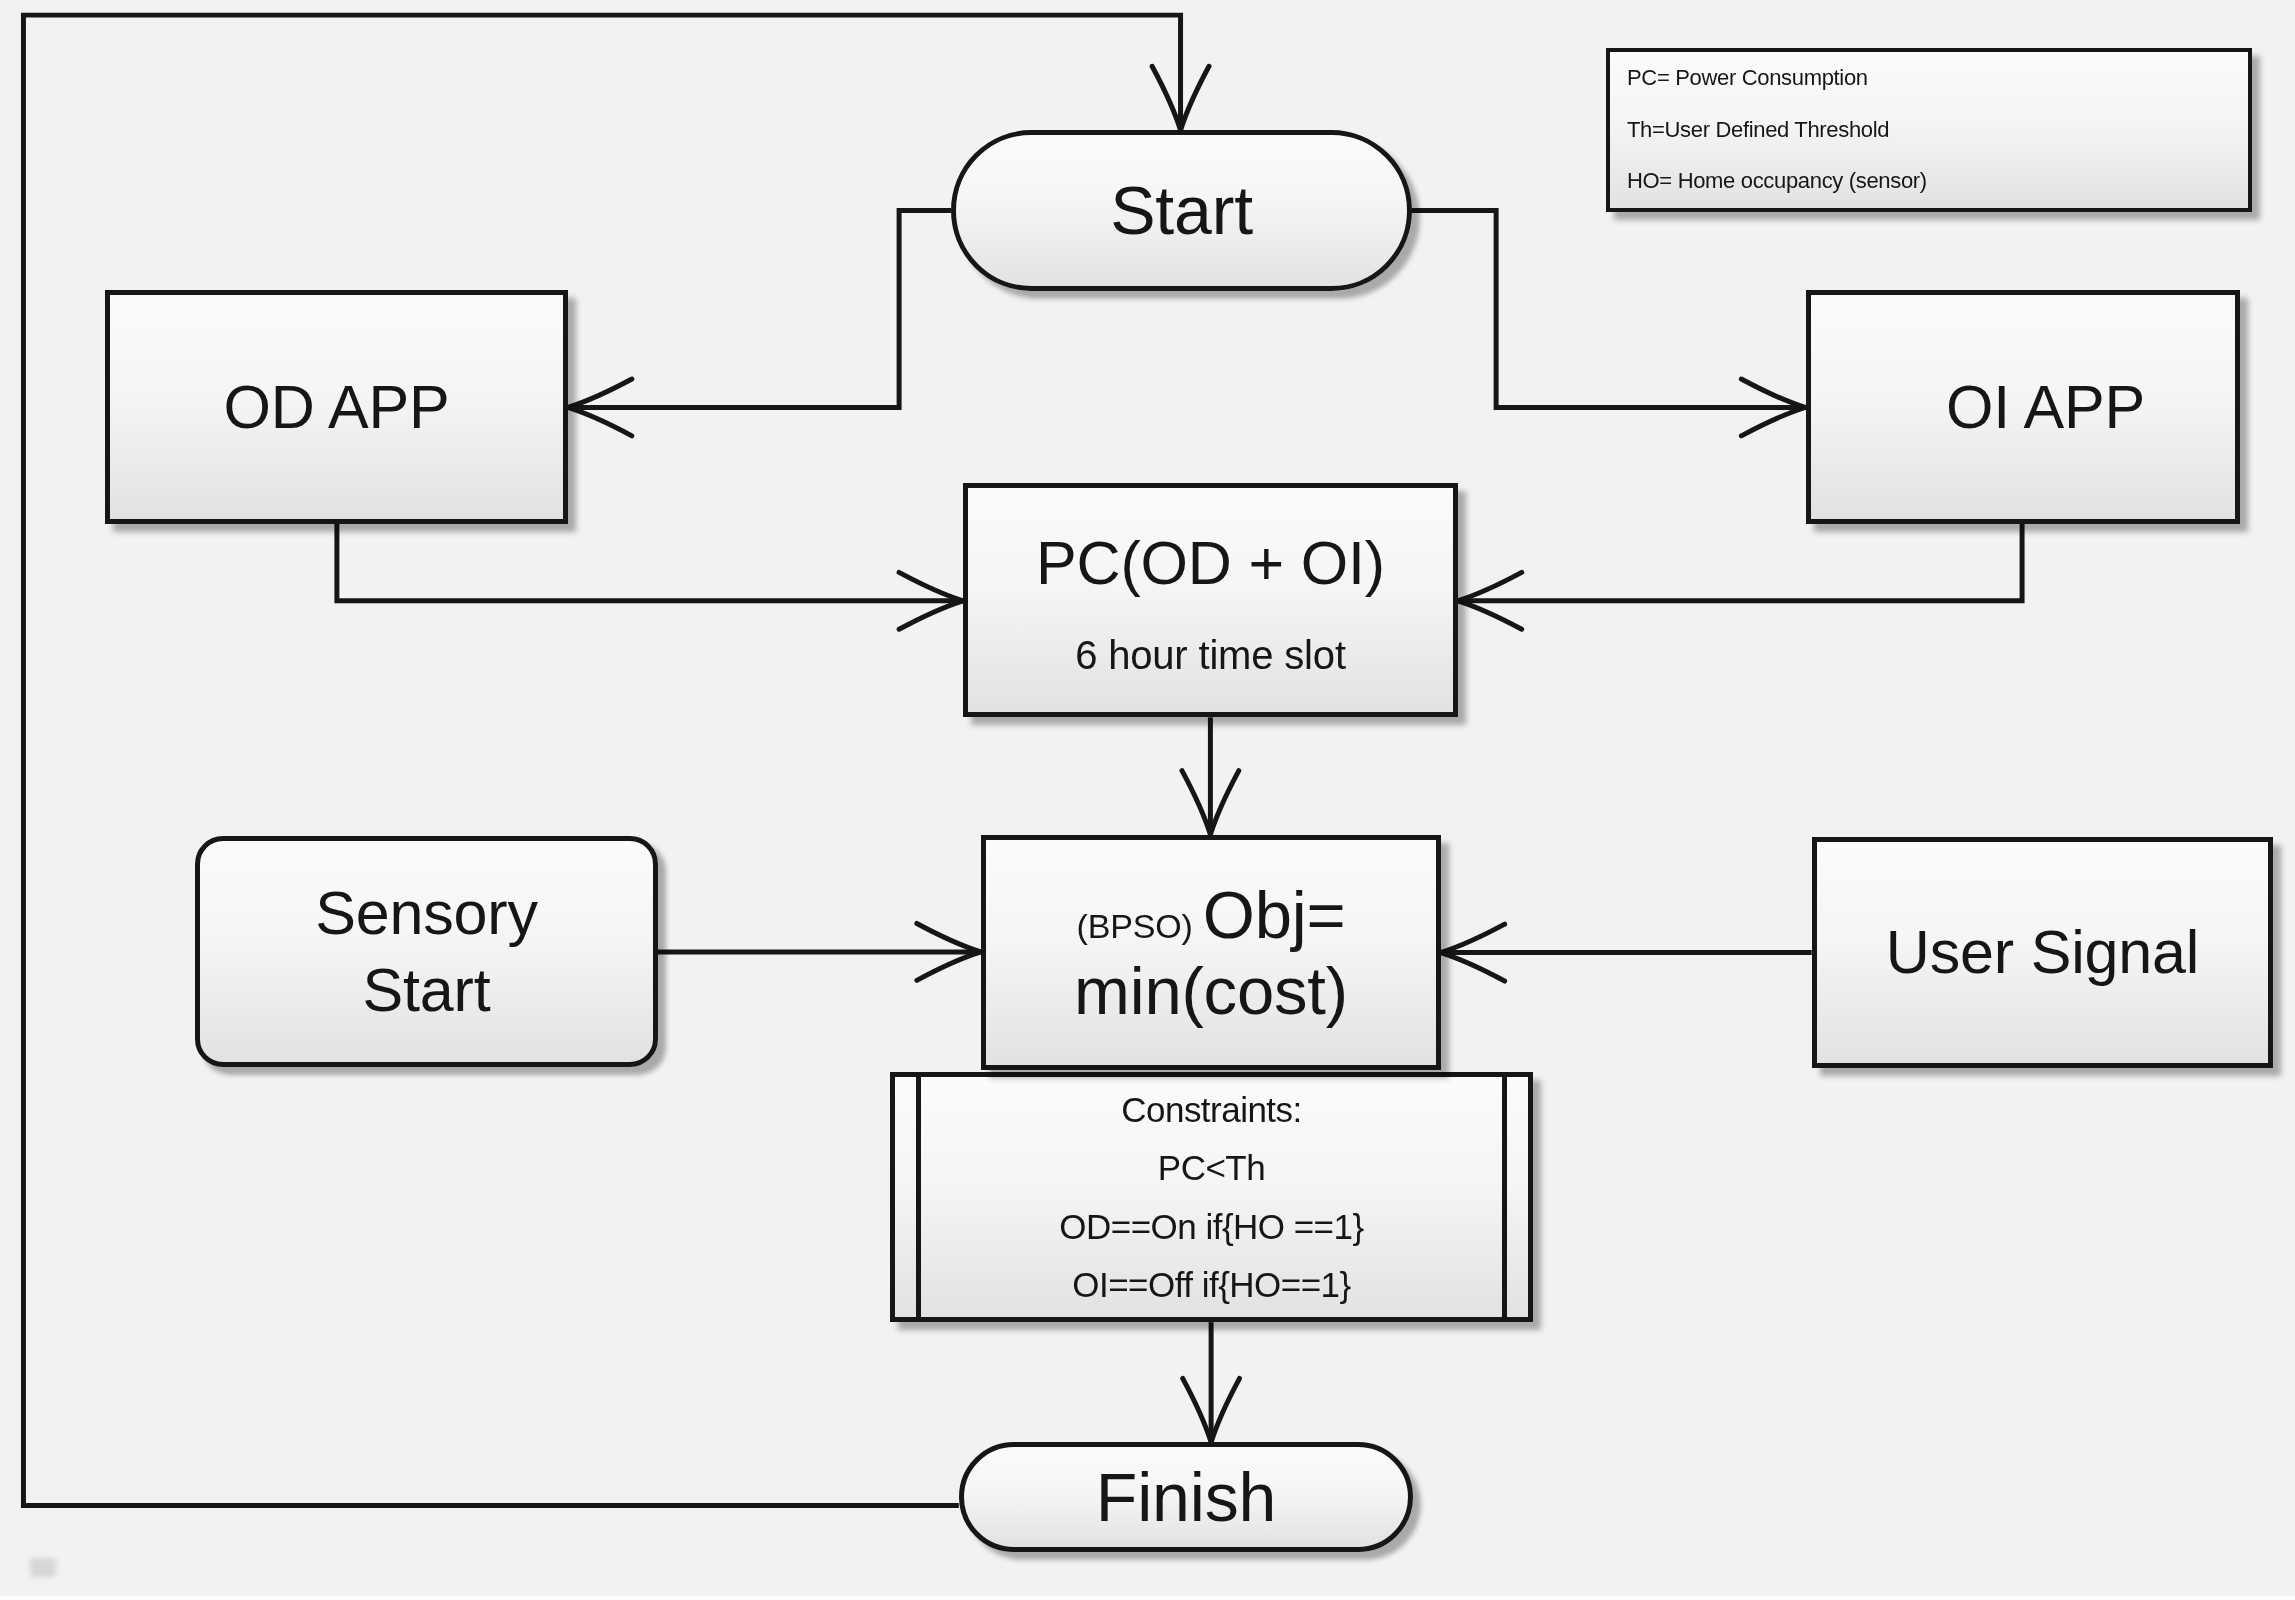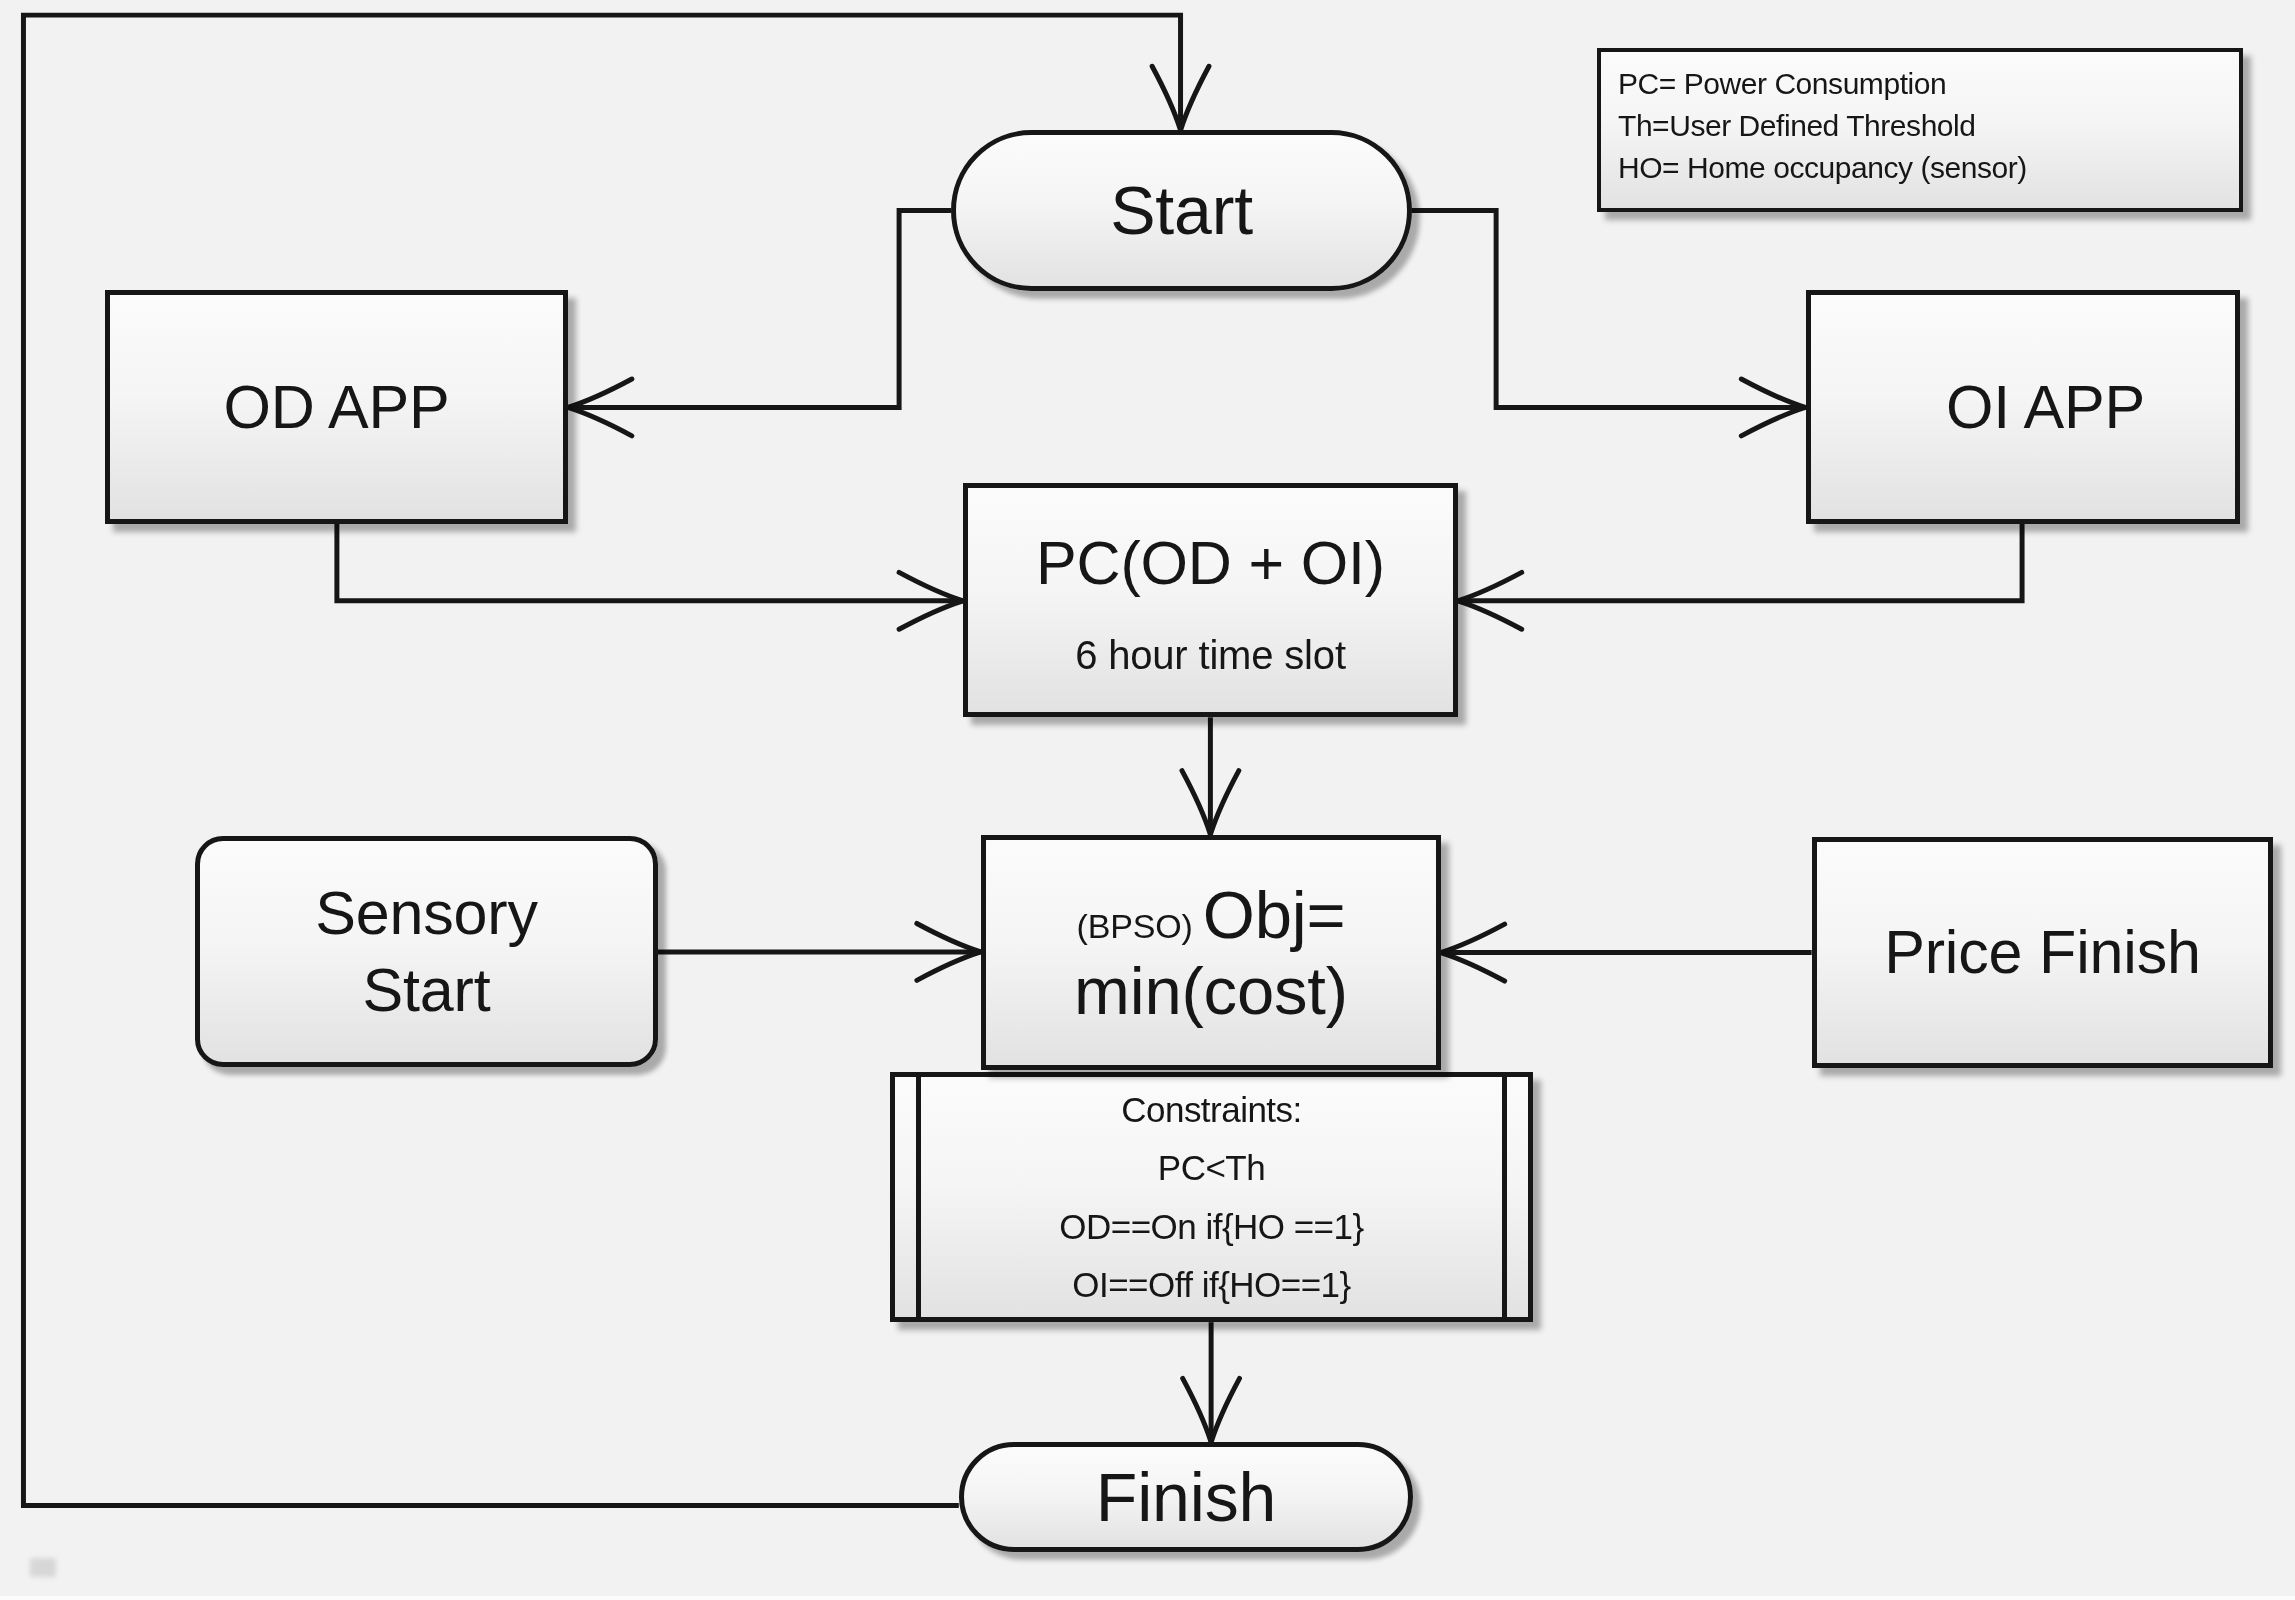--- a/index.html
+++ b/index.html
@@ -22,23 +22,24 @@
     display:flex; flex-direction:column;
     align-items:center; justify-content:center;
     text-align:center; letter-spacing:-0.015em;
   }
   .stadium { border-radius:100px; }
   .t-xl { font-size:68px; line-height:1.1; }
   .t-lg { font-size:61px; line-height:1.25; }
 
   .legend {
     align-items:flex-start; text-align:left;
-    justify-content:flex-start;
-    padding:11.4px 17px; font-size:30px; line-height:1.40;
+    justify-content:space-between;
+    padding:11.4px 17px; font-size:22px; line-height:1.40;
     border-width:4.3px;
+    margin-left:9px;
   }
 
   .pc-box { gap:33px; }
   .pc-sub { font-size:40px; line-height:1; }
 
   .bpso-line1 { display:flex; align-items:baseline; gap:10px; }
   .bpso-small { font-size:34px; }
   .bpso-big { font-size:67px; line-height:1.12; }
 
   .predef { z-index:1; font-size:35px; line-height:1.46; gap:7.1px; }
@@ -129,21 +130,21 @@
 
   <div class="node" style="left:981px; top:835px; width:460px; height:235px; z-index:2;">
     <div class="bpso-line1">
       <span class="bpso-small">(BPSO)</span>
       <span class="bpso-big">Obj=</span>
     </div>
     <div class="bpso-big">min(cost)</div>
   </div>
 
   <div class="node" style="left:1812px; top:837px; width:461px; height:231px;">
-    <span class="t-lg">Price Finish</span>
+    <span class="t-lg">User Signal</span>
   </div>
 
   <div class="node stadium" style="left:959px; top:1442px; width:454px; height:110px; border-radius:75px;">
     <span class="t-xl">Finish</span>
   </div>
 
   <div class="faint-artifact"></div>
   <div class="scan-edge"></div>
 </div>
 

